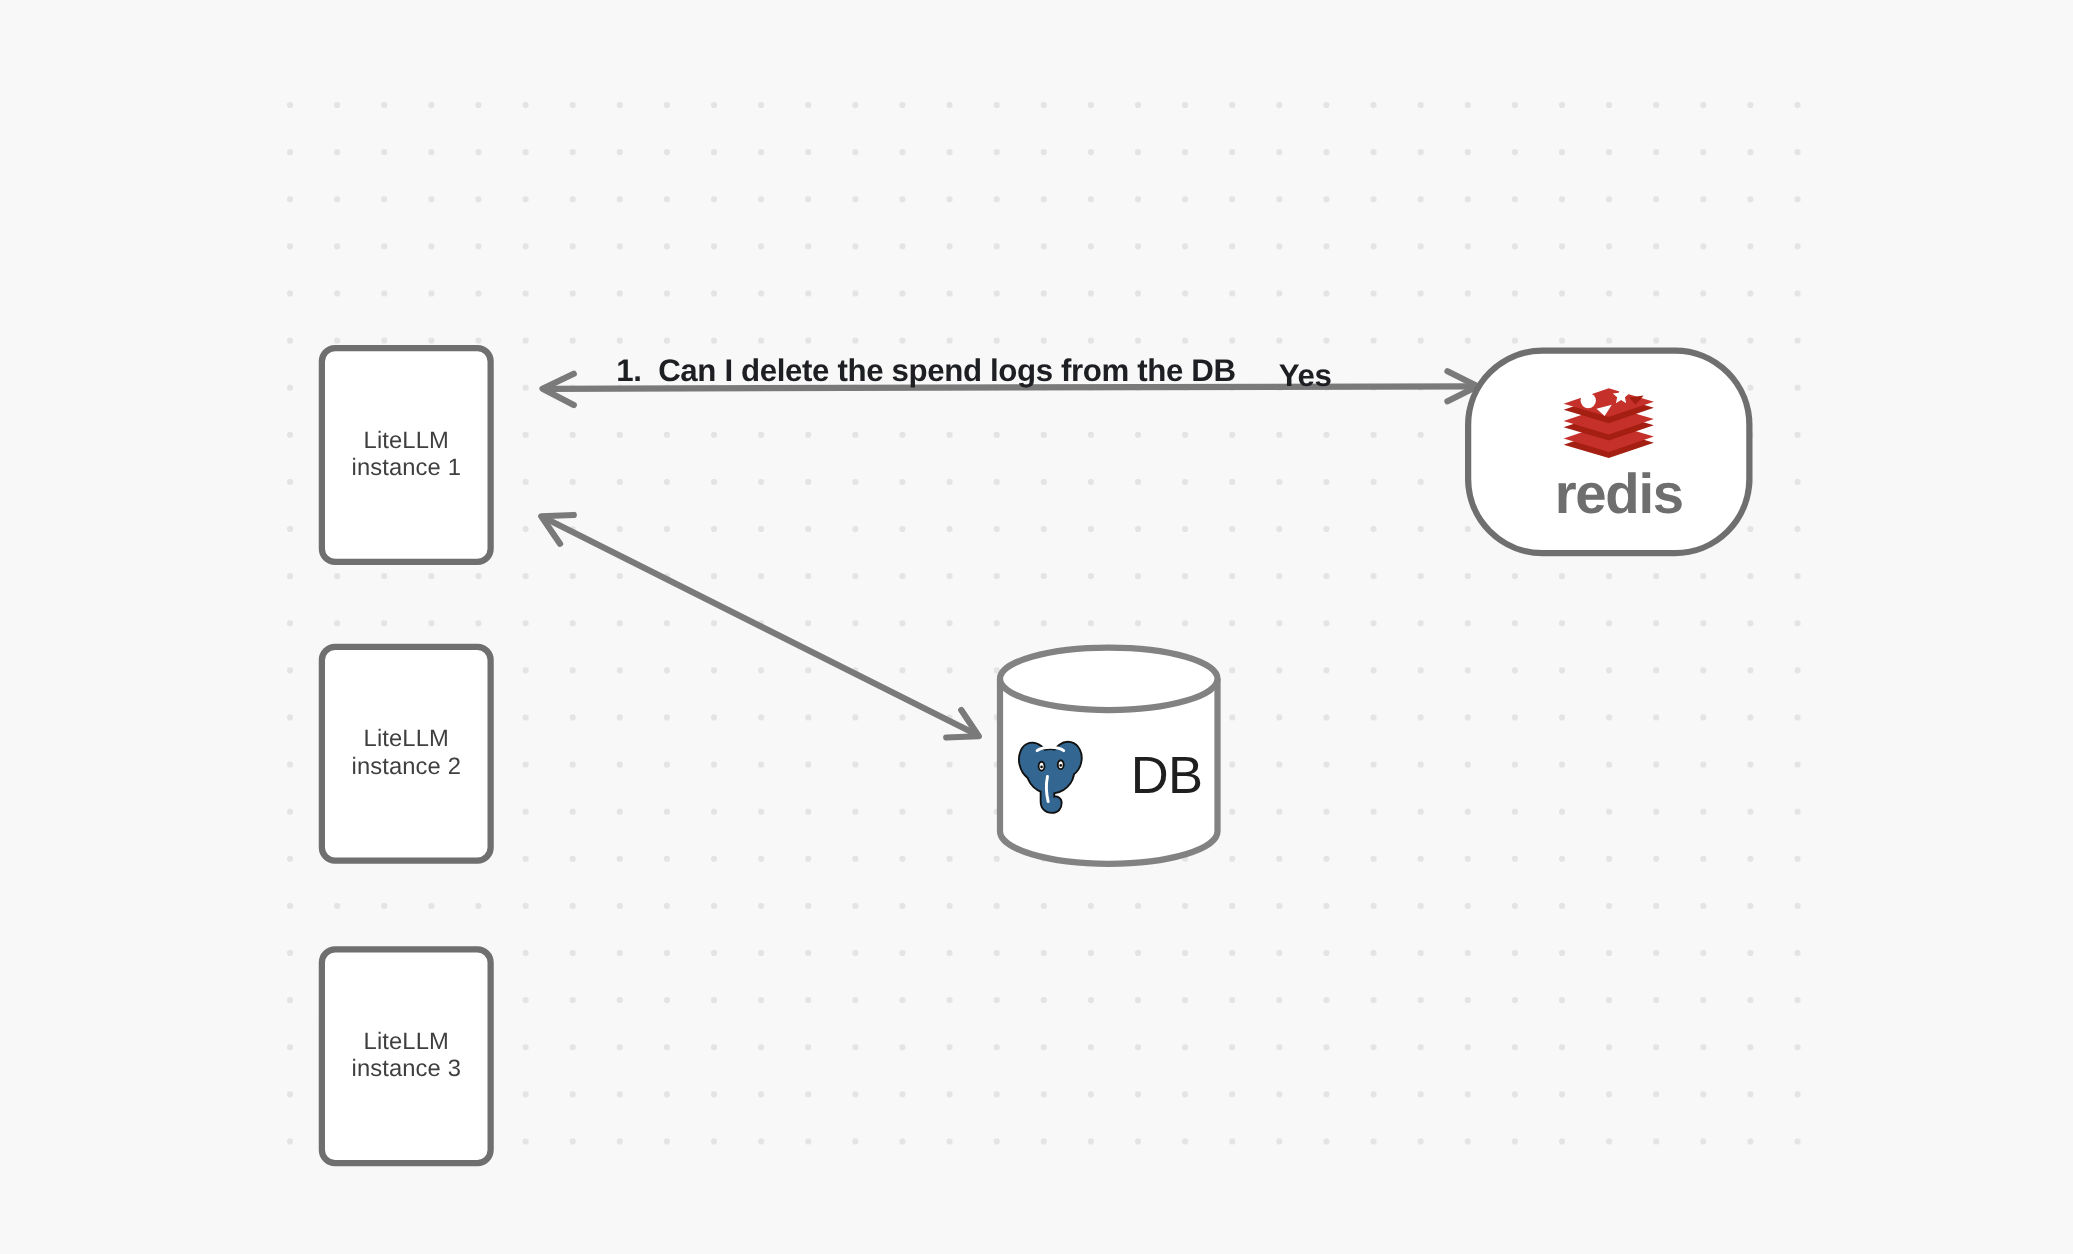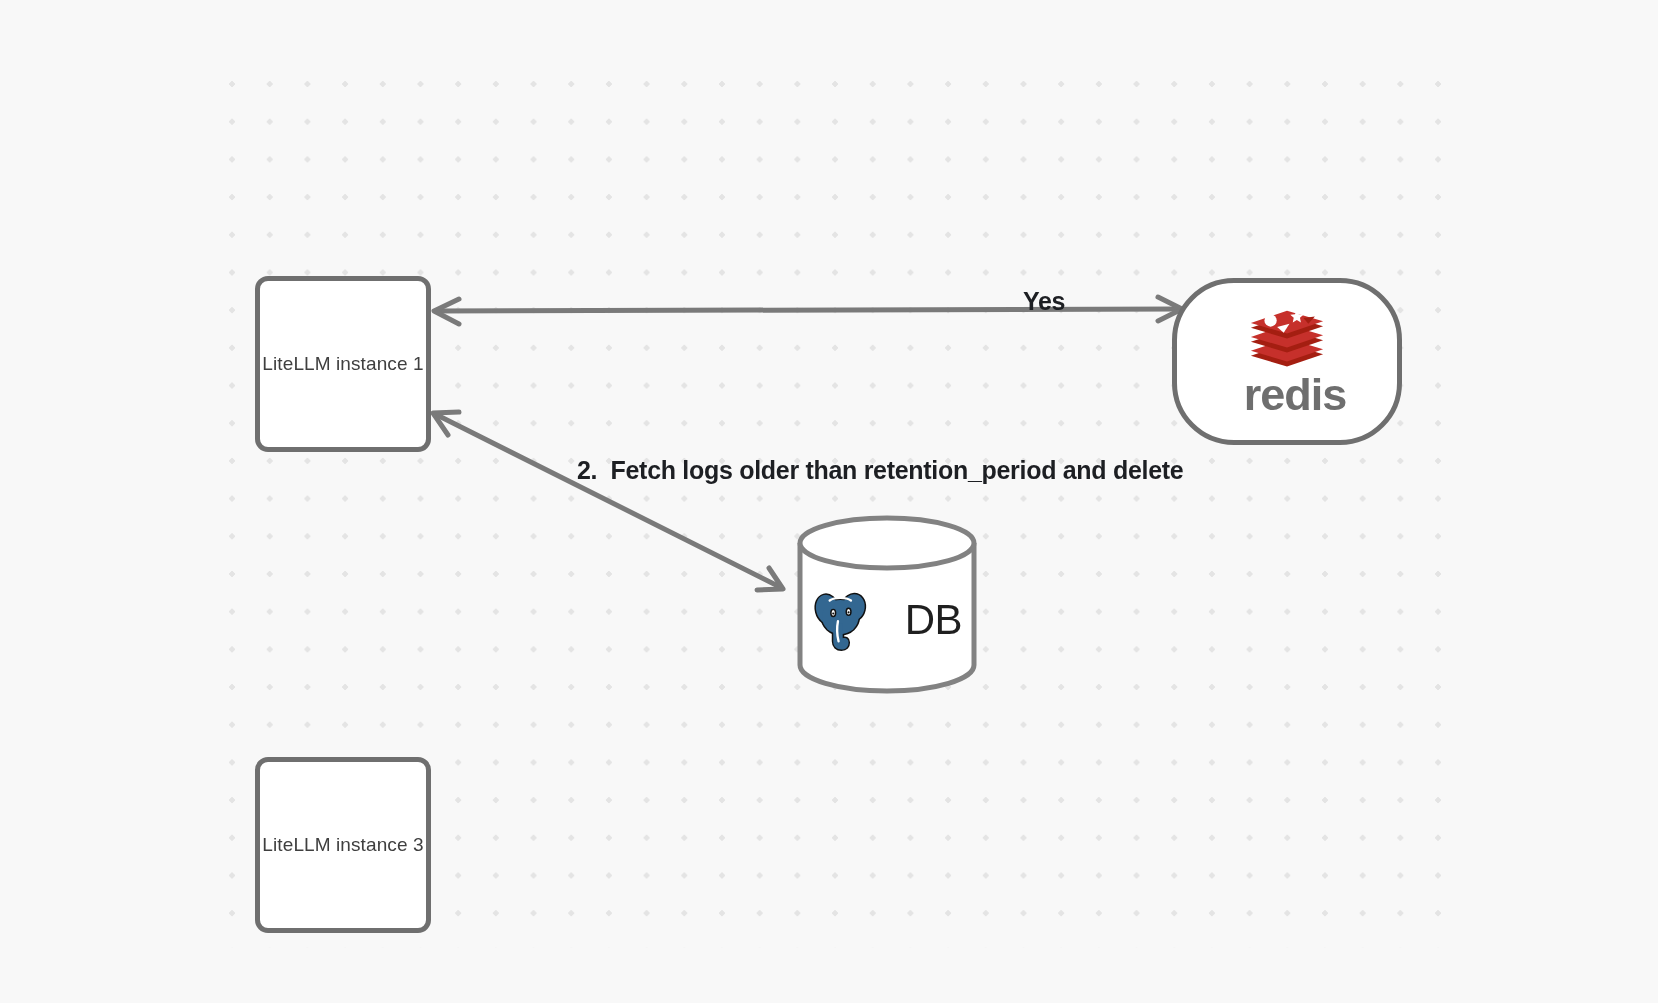--- a/index.html
+++ b/index.html
@@ -7,21 +7,21 @@
     position:relative;width:1658px;height:1003px;overflow:hidden;
     background:#f8f8f8;font-family:"Liberation Sans",sans-serif;
   }
   .dot-grid{
     position:absolute;left:212px;top:64px;width:1236px;height:884px;
     background-image:radial-gradient(circle 2.6px,#e4e4e4 98%,rgba(228,228,228,0) 100%);
     background-size:37.7px 37.7px;background-position:1.2px 1.2px;
   }
   svg.arrow-layer{position:absolute;left:0;top:0;}
   .shape-box{
-    position:absolute;width:176px;height:176px;background:#ffffff;
+    position:absolute;width:140px;height:176px;background:#ffffff;
     border:5px solid #6f6f6f;border-radius:13px;box-sizing:border-box;
     display:flex;align-items:center;justify-content:center;
   }
   .shape-box .node-label{
     font-size:19px;color:#3f3f3f;text-align:center;letter-spacing:.1px;
   }
   #instance-1{left:255px;top:276px;}
   #instance-2{left:255px;top:515px;}
   #instance-3{left:255px;top:757px;}
   .edge-label{
@@ -65,25 +65,28 @@
         <path d="M1158 297 L1182 309 L1158 321"></path>
       </g>
       <g>
         <line x1="437" y1="415" x2="780" y2="587"></line>
         <path d="M448 435 L433 413 L459 412"></path>
         <path d="M769 568 L783 589 L757 590"></path>
       </g>
     </g>
   </svg>
 
+  <div class="edge-label" id="arrow1-label">1.  Can I delete the spend logs from the DB</div>
   <div class="edge-label" id="yes-label">Yes</div>
-  <div class="edge-label" id="arrow2-label">2.  Fetch logs older than retention_period and delete</div>
 
   <div class="shape-box" id="instance-1">
     <span class="node-label">LiteLLM instance 1</span>
+  </div>
+  <div class="shape-box" id="instance-2">
+    <span class="node-label">LiteLLM instance 2</span>
   </div>
   <div class="shape-box" id="instance-3">
     <span class="node-label">LiteLLM instance 3</span>
   </div>
 
   <div class="redis-node">
     <svg viewBox="0 0 100 78" width="84" height="64">
 
       <path d="M50 42 L94 55 L50 70 L6 57 Z" fill="#a41e11"></path>
       <path d="M50 36 L94 49 L50 64 L6 51 Z" fill="#c6302b"></path>

